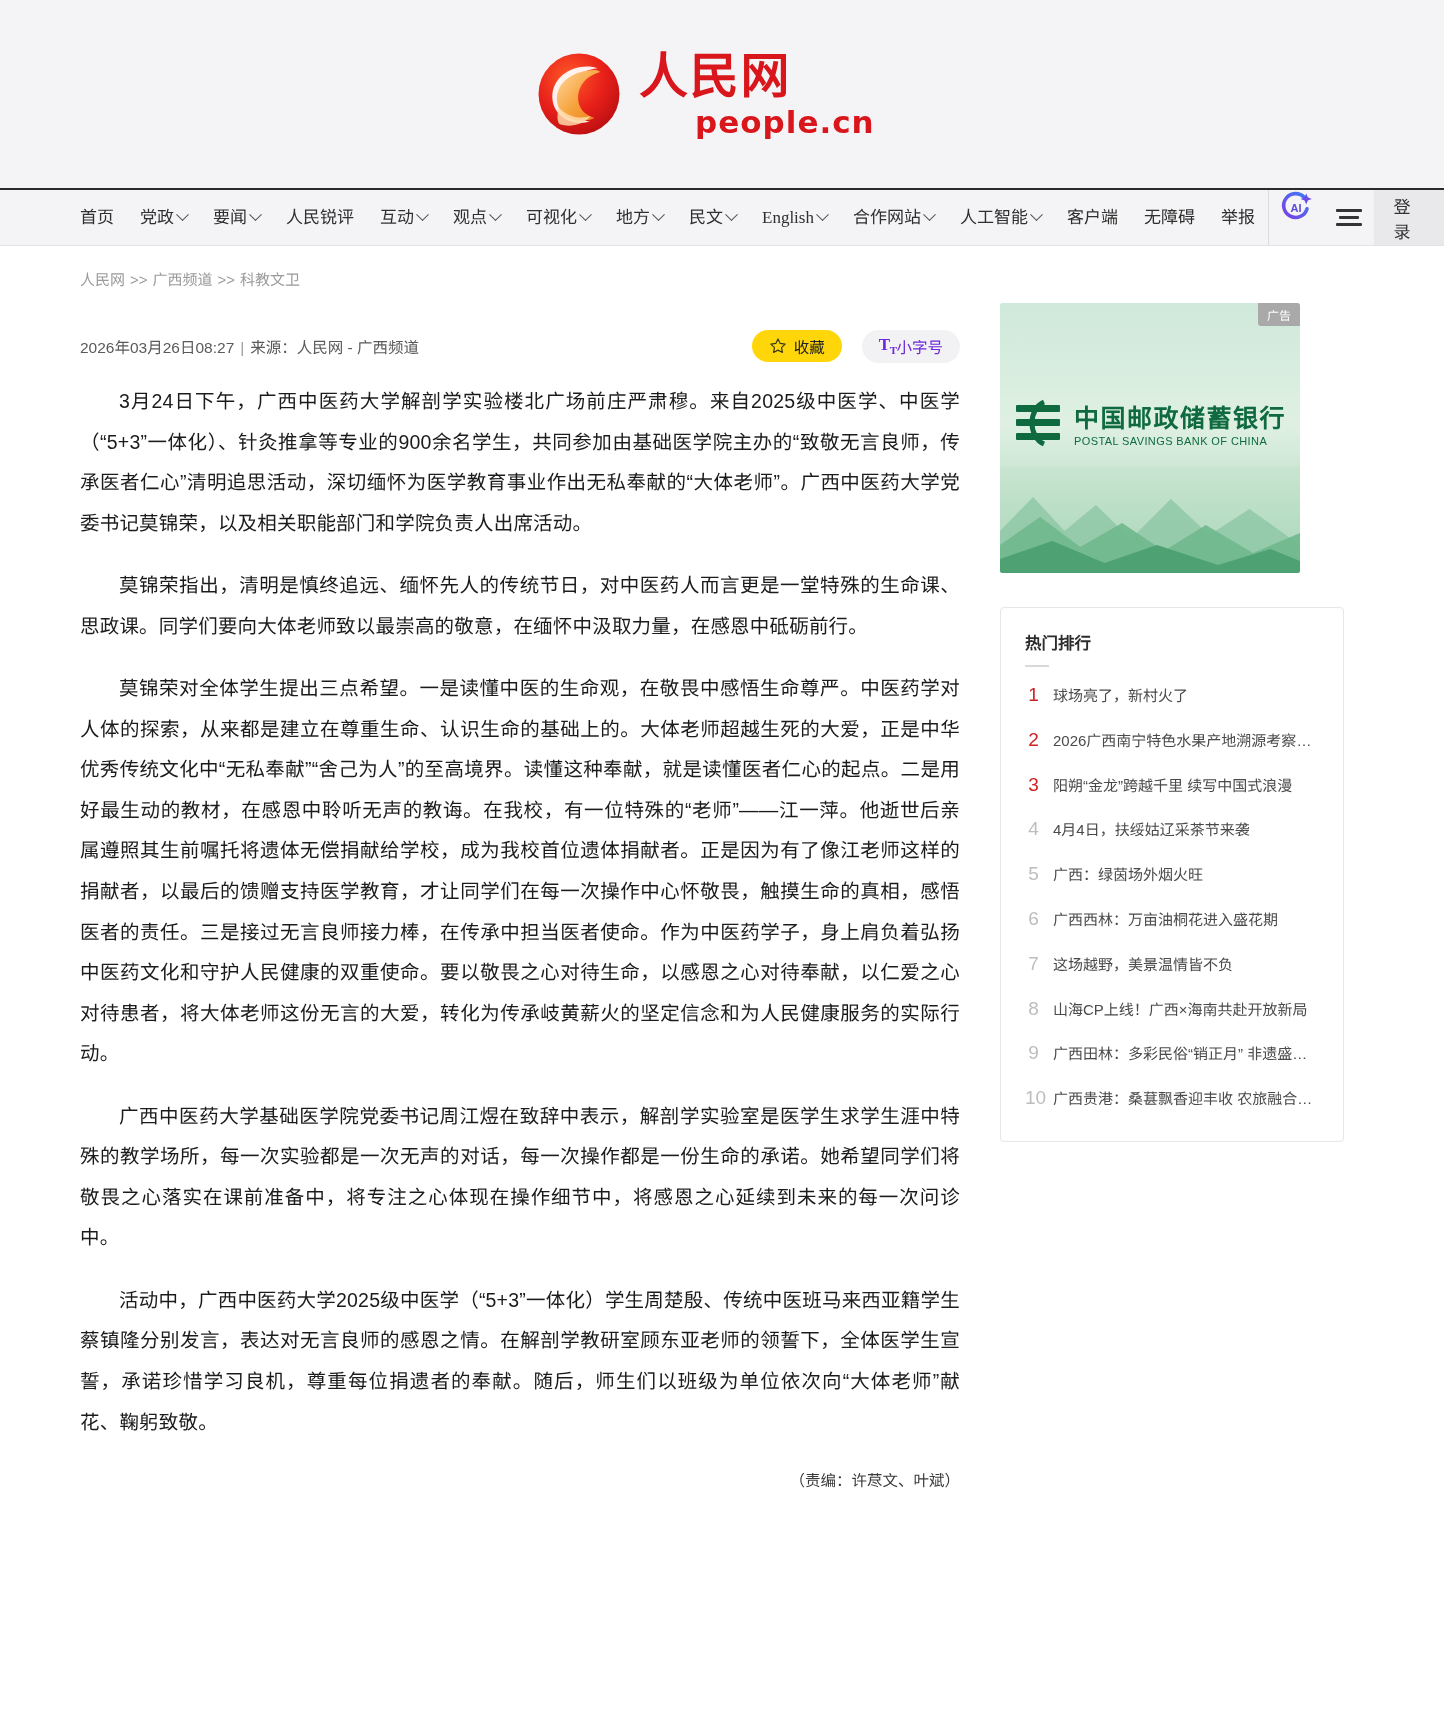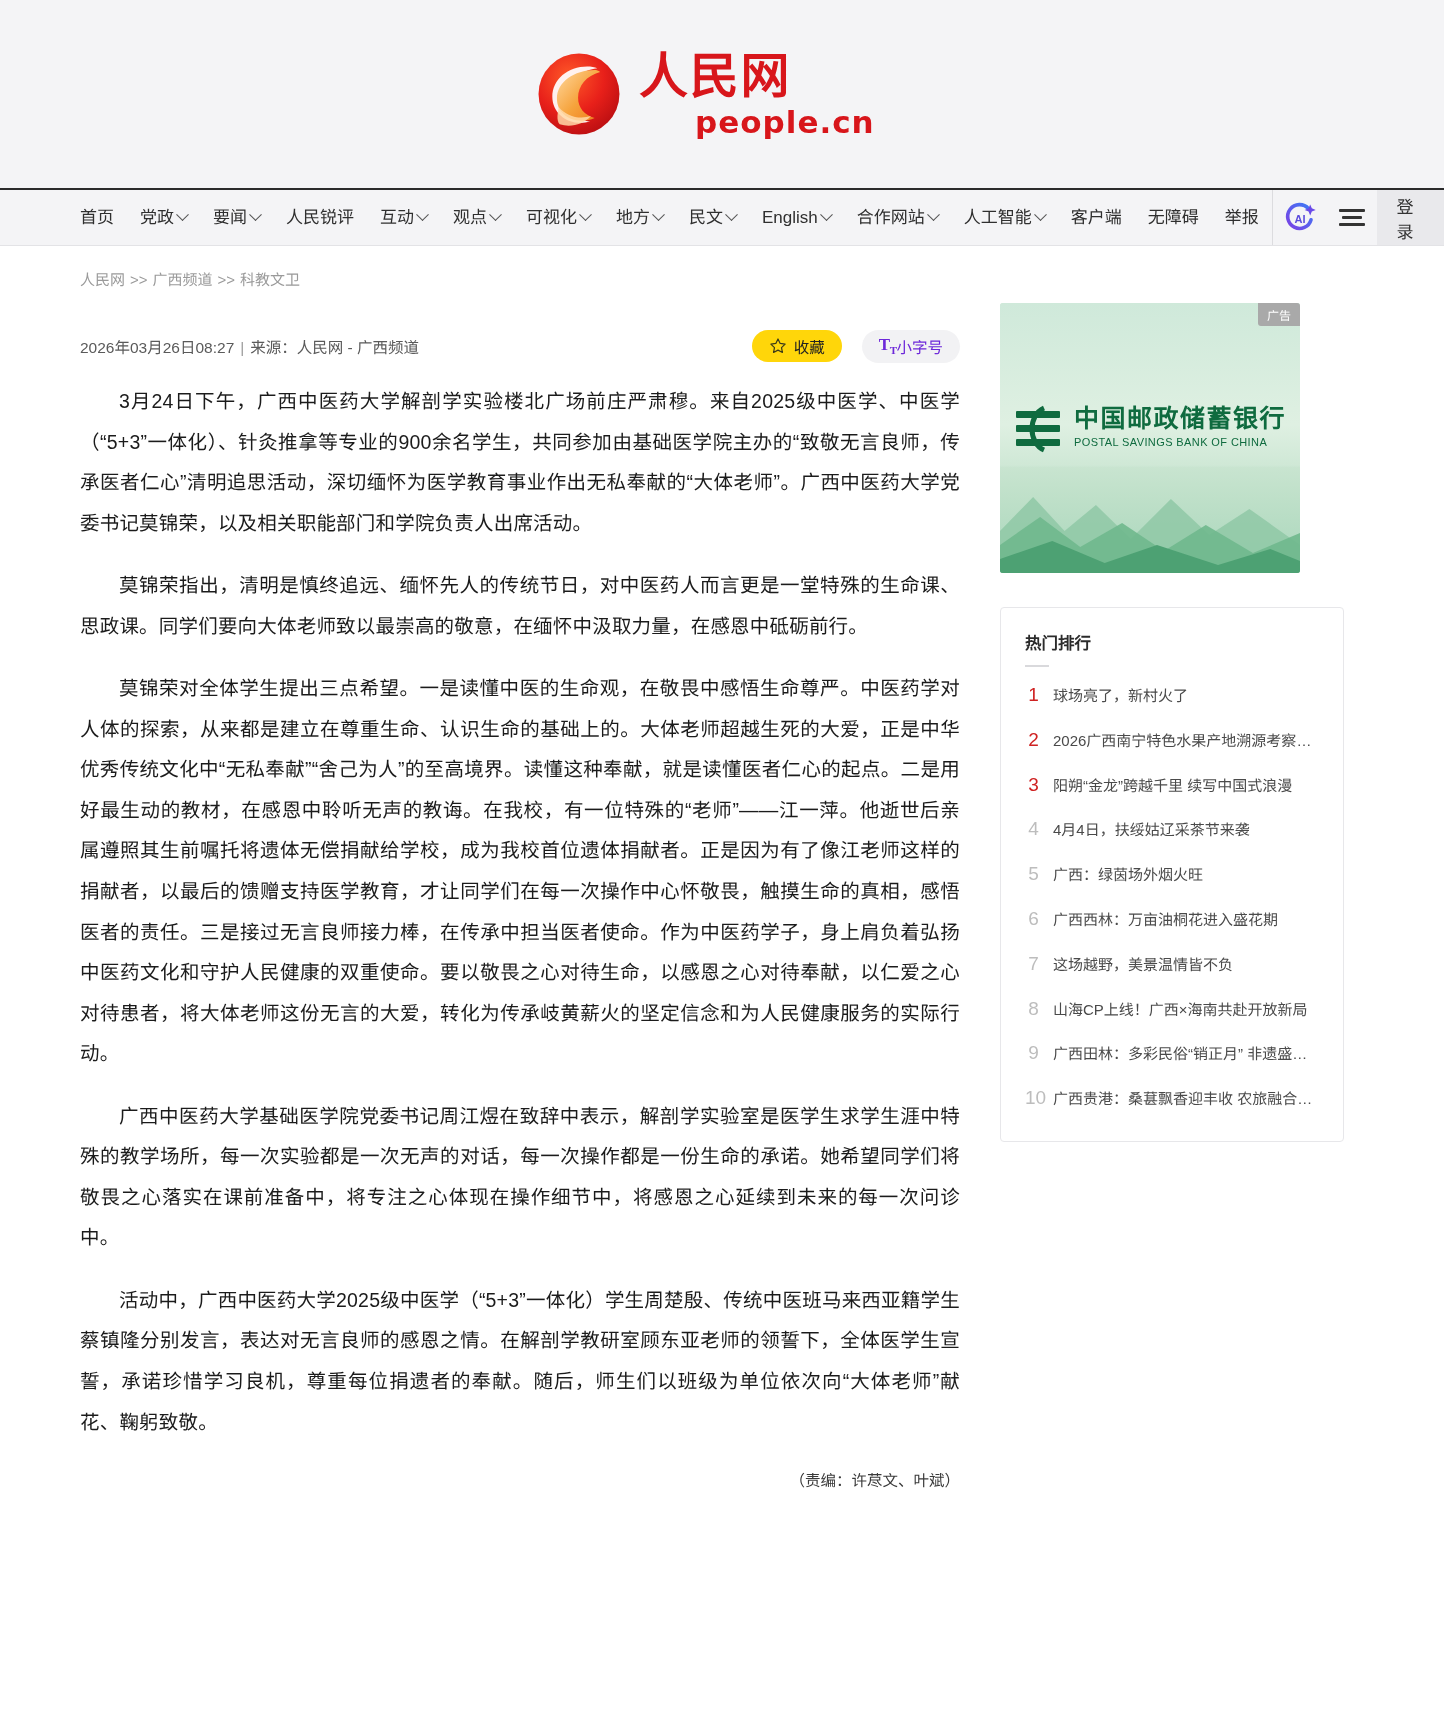--- a/index.html
+++ b/index.html
@@ -54,34 +54,35 @@
   .nav-item {
     font-size:17px;
     color:#2f2f2f;
     padding:0 13px;
     display:flex;
     align-items:center;
     gap:4px;
     white-space:nowrap;
     cursor:pointer;
     line-height:1;
+    font-family:Liberation Serif, serif;
   }
   .nav-item:first-child { padding-left:0; }
   .caret {
     display:inline-block;
     width:9px; height:9px;
     border-right:1.6px solid #555;
     border-bottom:1.6px solid #555;
     transform:rotate(45deg) translate(-2px,-2px);
   }
   .nav-spacer { flex:1; }
   .nav-right { display:flex; align-items:center; height:100%; }
   .ai-cell {
     width:62px; height:100%;
-    display:flex; align-items:center; justify-content:center;
+    display:flex; justify-content:center;
     border-left:1px solid #dcdcdf;
     text-decoration:underline;
   }
   .burger-cell {
     width:56px; height:100%;
     display:flex; align-items:center; justify-content:center;
   }
   .burger { width:26px; }
   .burger span {
     display:block; height:3px; background:#333; margin:4px 0; border-radius:1px;
@@ -208,22 +209,22 @@
   }
   .ad-sky {
     position:absolute; inset:0;
     background:linear-gradient(180deg,#cfe9da 0%,#dff0e2 45%,#cfe8d6 60%,transparent 61%);
   }
   .ad-hill {
     position:absolute; bottom:0; left:0; width:100%; height:120px;
   }
   .ad-brand {
     position:absolute;
-    top:102px; left:0; width:100%;
-    display:flex; align-items:flex-start; justify-content:center; gap:12px;
+    top:96px; left:0; width:100%;
+    display:flex; align-items:flex-end; justify-content:center; gap:12px;
     z-index:3;
   }
   .ad-logo { width:48px; height:48px; }
   .ad-words { display:flex; flex-direction:column; }
   .ad-cn {
     font-size:25px; font-weight:700; color:#0f6b3f; letter-spacing:1.5px;
     line-height:1.1;
   }
   .ad-en {
     font-size:11px; color:#0f6b3f; letter-spacing:0.4px; margin-top:3px;

